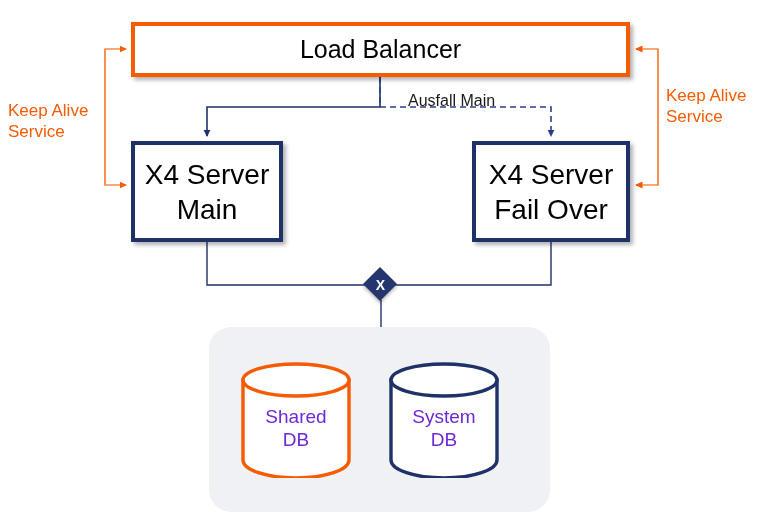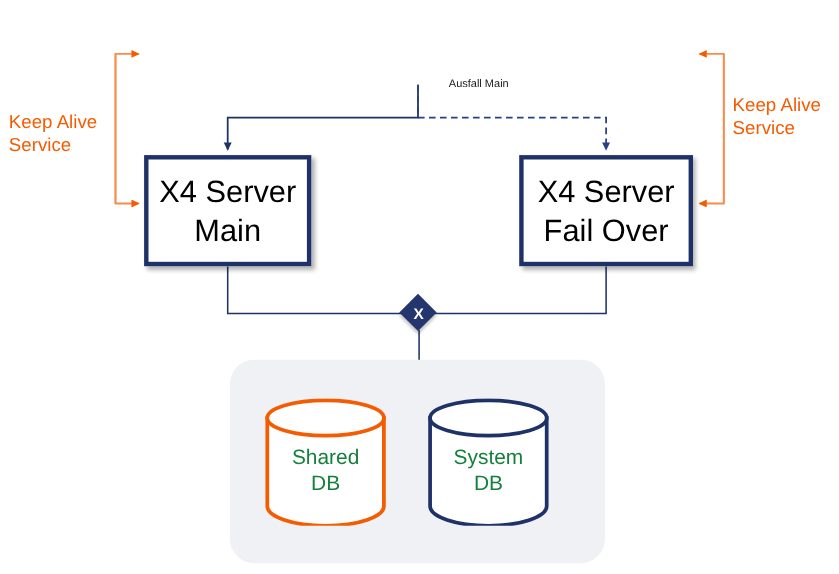--- a/index.html
+++ b/index.html
@@ -89,22 +89,22 @@
   #keepalive-right-label {
     left: 666px;
     top: 85px;
     width: 97px;
   }
 
   
   #ausfall-label {
     position: absolute;
     left: 408px;
-    top: 71px;
-    font-size: 10px;
+    top: 92px;
+    font-size: 16px;
     color: #1a1a1a;
     z-index: 5;
     white-space: nowrap;
   }
 
   
   #x-junction {
     position: absolute;
     left: 364px;
     top: 268px;
@@ -156,21 +156,21 @@
   #db-shared { left: 240px; top: 362px; }
   #db-system { left: 388px; top: 362px; }
   .db-cylinder svg { display: block; }
   .db-text {
     position: absolute;
     left: 0;
     top: 44px;
     width: 112px;
     text-align: center;
     font-size: 19px;
-    color: #15803d;
+    color: #6d28d9;
     line-height: 1.2;
     white-space: pre-line;
   }
 </style>
 </head>
 <body>
 
 <div id="canvas">
 
   <svg id="svg-layer" viewBox="0 0 763 522" xmlns="http://www.w3.org/2000/svg">
@@ -196,20 +196,23 @@
 
     <path d="M 381,300 L 381,340" fill="none" stroke="#1F3268" stroke-width="1.4"></path>
 
     <path d="M 105,185 L 105,49 L 126,49" fill="none" stroke="#FA8B4A" stroke-width="1.6" marker-end="url(#arrow-orange)"></path>
     <path d="M 105,49 L 105,185 L 126,185" fill="none" stroke="#FA8B4A" stroke-width="1.6" marker-end="url(#arrow-orange)"></path>
 
     <path d="M 658,185 L 658,49 L 636,49" fill="none" stroke="#FA8B4A" stroke-width="1.6" marker-end="url(#arrow-orange)"></path>
     <path d="M 658,49 L 658,185 L 636,185" fill="none" stroke="#FA8B4A" stroke-width="1.6" marker-end="url(#arrow-orange)"></path>
   </svg>
 
+  <div class="node-box" id="load-balancer">
+    <span class="node-label">Load Balancer</span>
+  </div>
 
   <div class="node-box" id="server-main">
     <span class="server-label" id="server-main-label">X4 Server<br>Main</span>
   </div>
 
   <div class="node-box" id="server-failover">
     <span class="server-label" id="server-failover-label">X4 Server<br>Fail Over</span>
   </div>
 
   <div id="ausfall-label">Ausfall Main</div>

